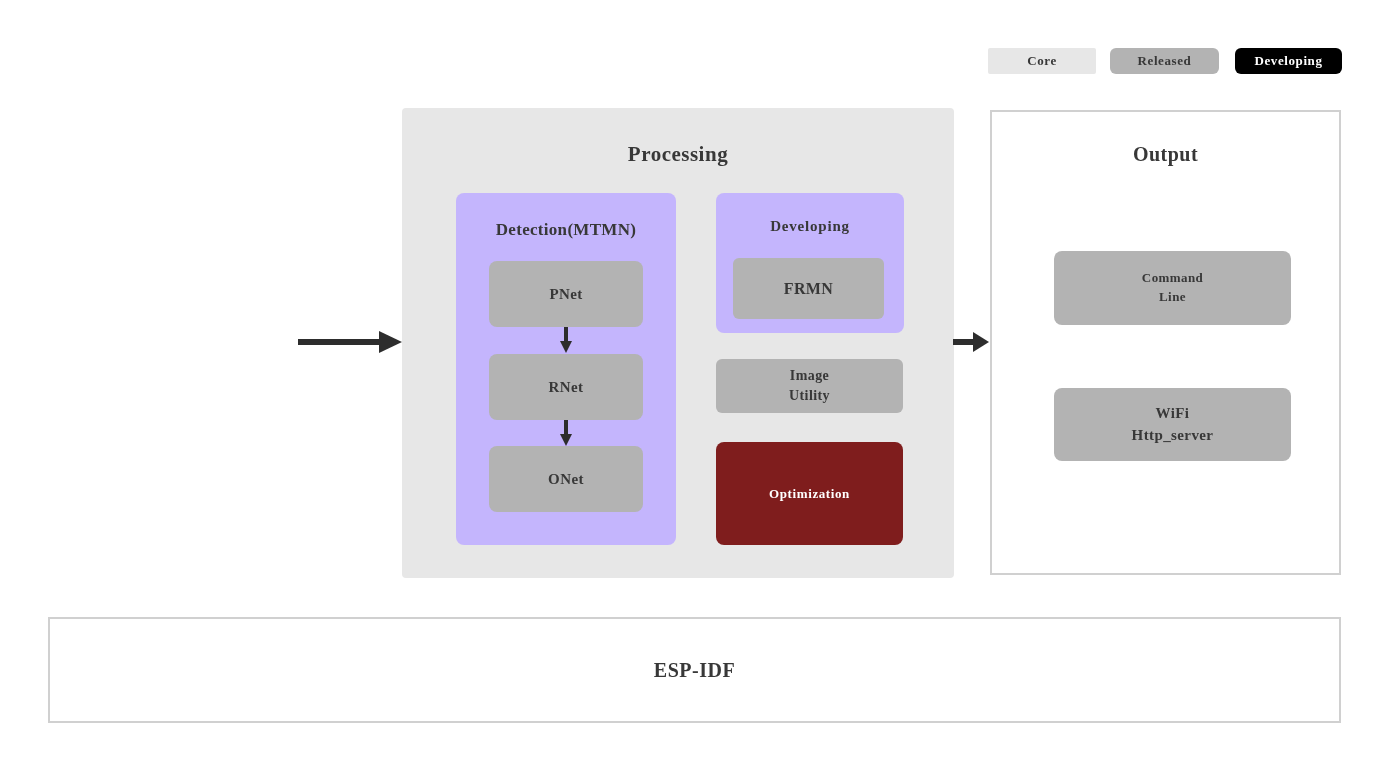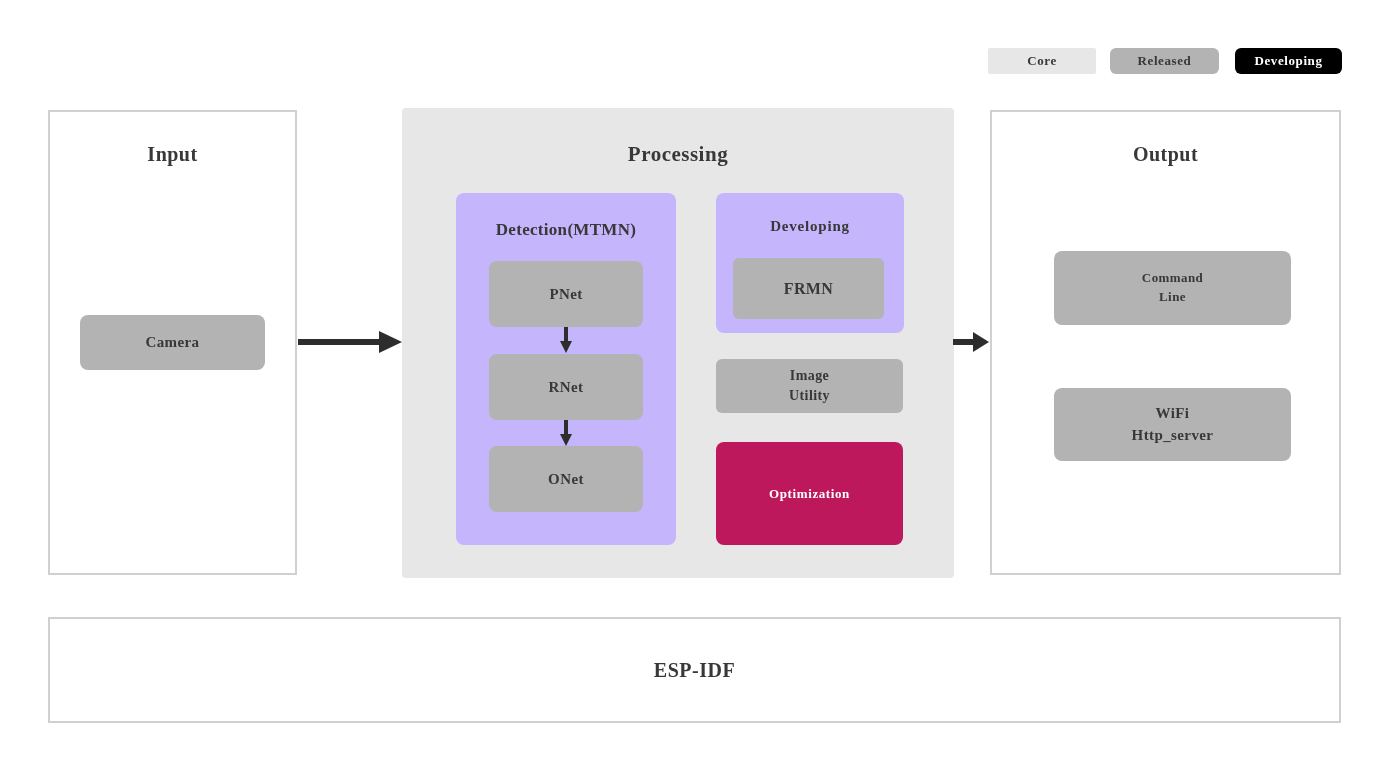--- a/index.html
+++ b/index.html
@@ -91,43 +91,39 @@
     letter-spacing: 0.4px;
   }
   .node-camera { left: 30px; top: 203px; width: 185px; height: 55px; font-size: 15px; }
   .node-pnet { left: 33px; top: 68px;  width: 154px; height: 66px; font-size: 15px; }
   .node-rnet { left: 33px; top: 161px; width: 154px; height: 66px; font-size: 15px; }
   .node-onet { left: 33px; top: 253px; width: 154px; height: 66px; font-size: 15px; }
   .node-frmn { left: 17px; top: 65px;  width: 151px; height: 61px; font-size: 16px; border-radius: 6px; }
   .node-image-utility { left: 314px; top: 251px; width: 187px; height: 54px; font-size: 14px; line-height: 1.45; border-radius: 6px; }
   .node-optimization {
     left: 314px; top: 334px; width: 187px; height: 103px;
-    background: #be185d; color: #ffffff; font-size: 13px; letter-spacing: 0.6px;
+    background: #7f1d1d; color: #ffffff; font-size: 13px; letter-spacing: 0.6px;
   }
   .node-command { left: 62px; top: 139px; width: 237px; height: 74px; font-size: 13px; line-height: 1.45; }
   .node-wifi    { left: 62px; top: 276px; width: 237px; height: 73px; font-size: 15px; line-height: 1.45; }
   .node-line { display: block; }
 
   .arrow-svg { position: absolute; }
 </style>
 </head>
 <body>
 
 <div class="stage">
 
   <div>
     <div class="chip chip-core">Core</div>
     <div class="chip chip-released">Released</div>
     <div class="chip chip-developing">Developing</div>
   </div>
 
-  <section class="panel panel-input">
-    <h2 class="panel-title">Input</h2>
-    <div class="node node-camera">Camera</div>
-  </section>
 
   <svg class="arrow-svg" style="left:297px; top:330px;" width="106" height="24">
     <rect x="1" y="9" width="84" height="6" fill="#2d2d2d"></rect>
     <polygon points="82,1 82,23 105,12" fill="#2d2d2d"></polygon>
   </svg>
 
   <section class="panel panel-processing">
     <h2 class="panel-title">Processing</h2>
 
     <div class="subpanel subpanel-detection">

